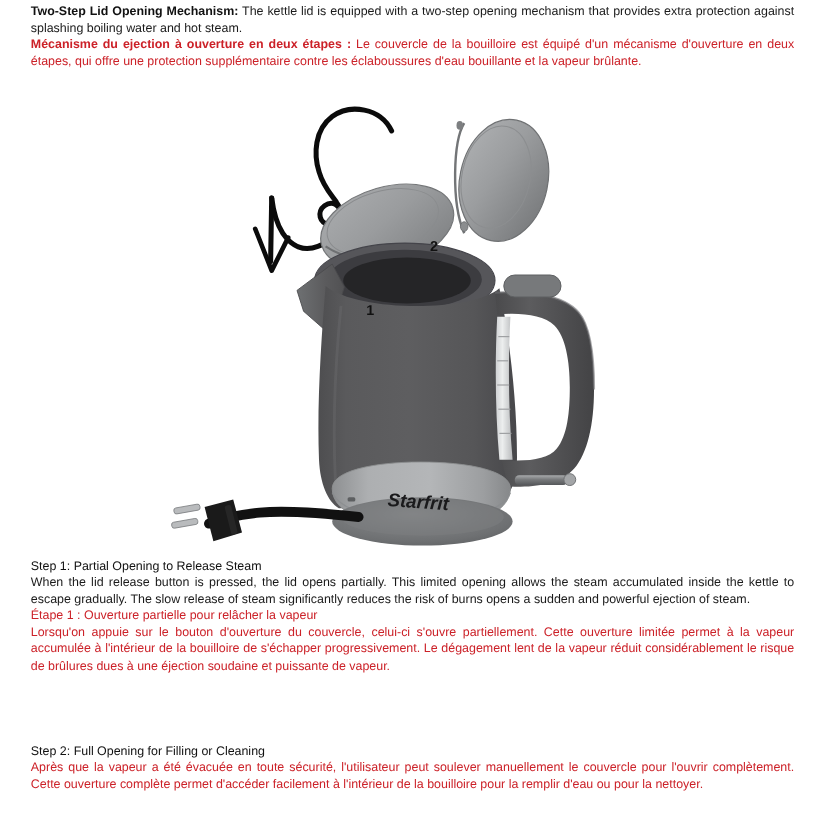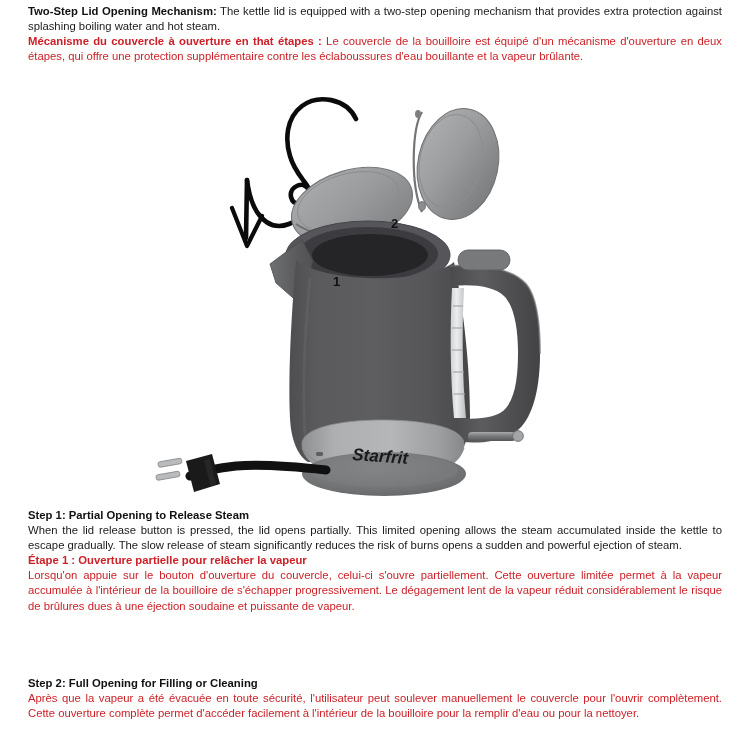--- a/index.html
+++ b/index.html
@@ -44,21 +44,21 @@
     font-weight: bold;
     color: #111111;
   }
   .lead-red {
     font-weight: bold;
     color: #cc2128;
   }
   .heading {
     font-size: 11.3px;
     line-height: 15.1px;
-    font-weight: bold;
+    font-weight: normal;
     margin: 0;
     color: #111111;
     text-align: left;
   }
   .heading.red {
     color: #cc2128;
   }
 
   
   .illustration {
@@ -83,21 +83,21 @@
   .annot-1 { left: 183px; top: 186px; }
   .annot-2 { left: 241px; top: 128px; }
 </style>
 </head>
 <body>
 
 <div class="page">
 
   <div class="textblock" style="top:4px;">
     <p class="para"><span class="lead">Two-Step Lid Opening Mechanism:</span><span> The kettle lid is equipped with a two-step opening mechanism that provides extra protection against splashing boiling water and hot steam.</span></p>
-    <p class="para red"><span class="lead-red">Mécanisme du couvercle à ouverture en that étapes :</span><span> Le couvercle de la bouilloire est équipé d'un mécanisme d'ouverture en deux étapes, qui offre une protection supplémentaire contre les éclaboussures d'eau bouillante et la vapeur brûlante.</span></p>
+    <p class="para red"><span class="lead-red">Mécanisme du ejection à ouverture en deux étapes :</span><span> Le couvercle de la bouilloire est équipé d'un mécanisme d'ouverture en deux étapes, qui offre une protection supplémentaire contre les éclaboussures d'eau bouillante et la vapeur brûlante.</span></p>
   </div>
 
   <div class="illustration">
     <svg viewBox="0 0 450 410" xmlns="http://www.w3.org/2000/svg" aria-hidden="true">
       <defs>
         <linearGradient id="bodyGrad" x1="0" y1="0" x2="1" y2="0">
           <stop offset="0%" stop-color="#4e4e50"></stop>
           <stop offset="14%" stop-color="#5a5a5c"></stop>
           <stop offset="45%" stop-color="#5e5e60"></stop>
           <stop offset="78%" stop-color="#565658"></stop>

